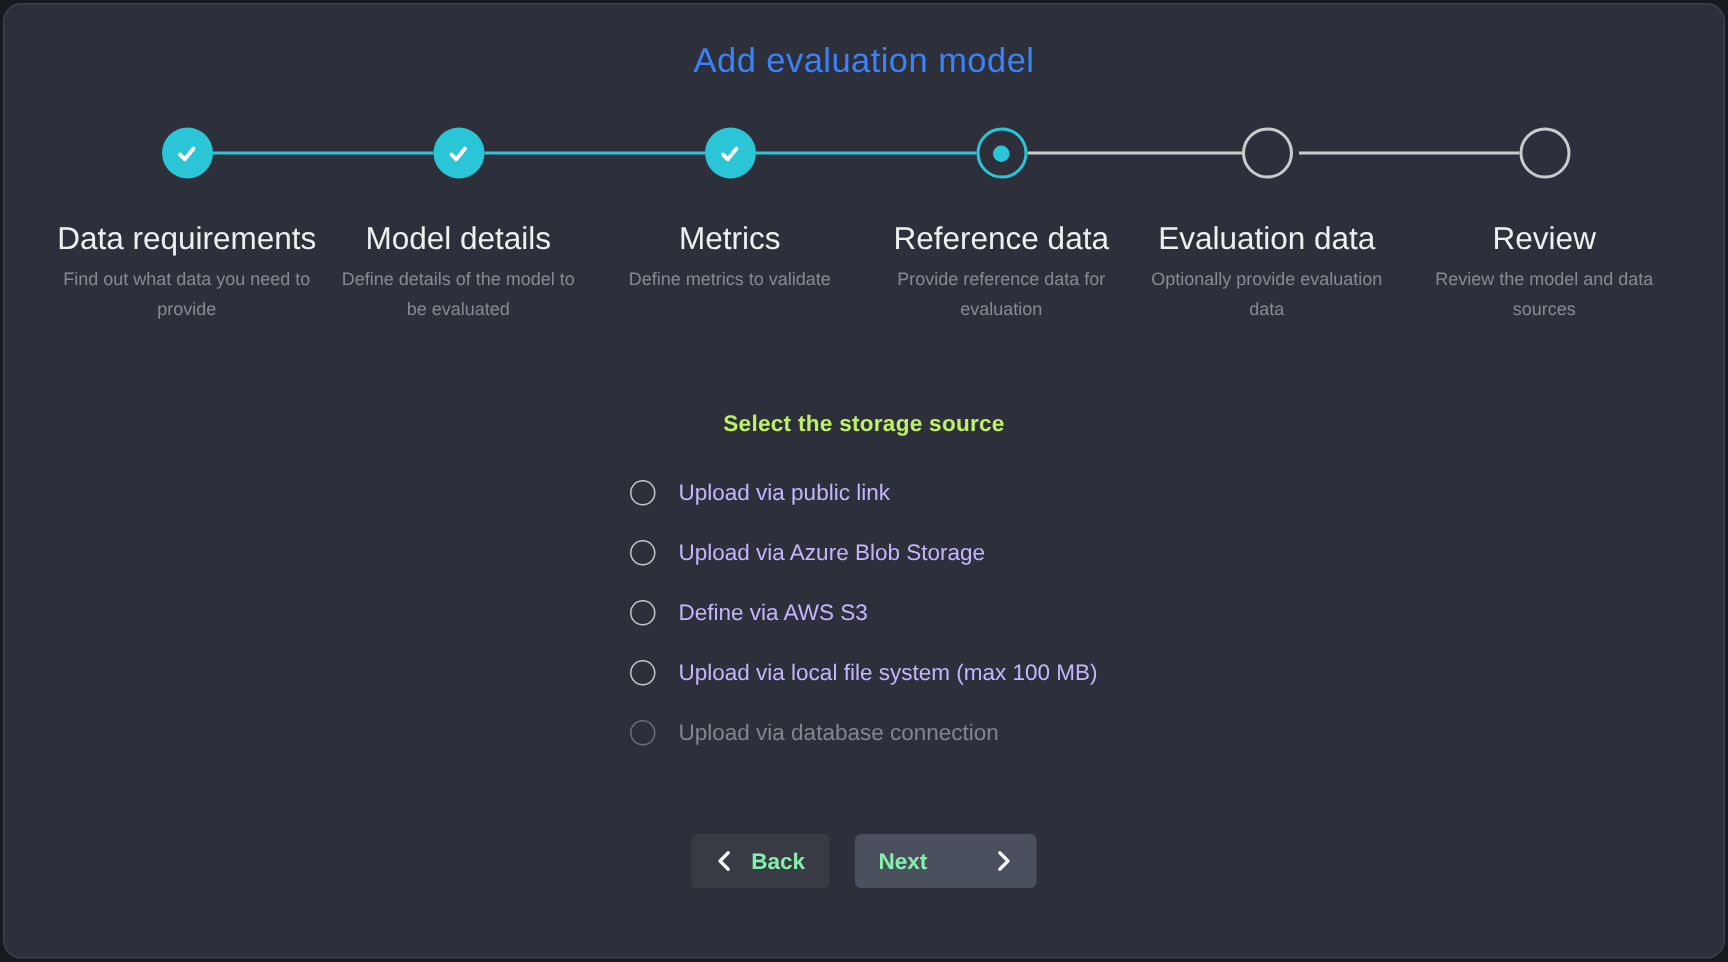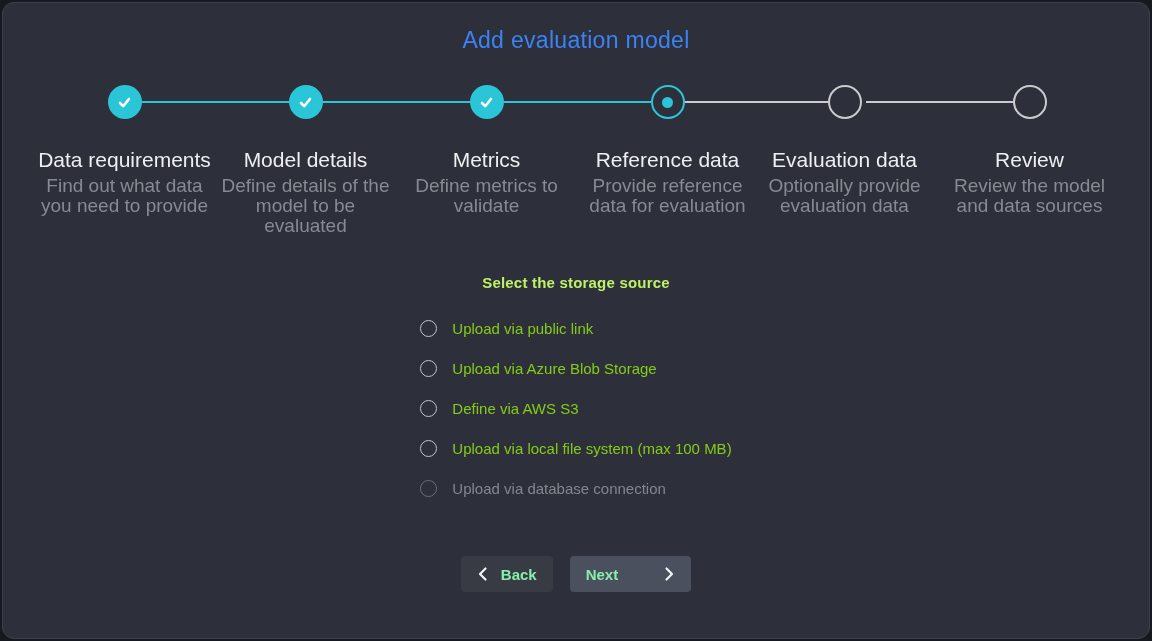--- a/index.html
+++ b/index.html
@@ -43,21 +43,21 @@
     display: block; width: 11px; height: 11px; border-radius: 50%; background: #2bc5d8;
   }
   .check-icon { display: none; }
   .step-col.completed .check-icon { display: block; }
   .step-label {
     margin-top: 29px;
     font-size: 21px; color: #edeff1; font-weight: 400;
   }
   .step-desc {
     margin: 4px auto 0; max-width: 172px;
-    font-size: 19px; line-height: 20px; color: #868a92;
+    font-size: 12px; line-height: 20px; color: #868a92;
   }
   .step-line {
     position: absolute; top: 16px; height: 2px; width: 147px;
     background: #c9cbce; z-index: 1;
   }
   .step-line.done { background: #2bc5d8; }
   
   .form-heading {
     position: absolute; top: 271px; left: 0; right: 0;
     text-align: center;
@@ -69,21 +69,21 @@
   }
   .options-inner { width: fit-content; margin: 0 auto; }
   .option-row {
     height: 40px; display: flex; align-items: center; cursor: pointer;
   }
   .radio {
     width: 17px; height: 17px; border-radius: 50%;
     border: 1.5px solid #c3c6ca; flex: 0 0 auto;
   }
   .option-label {
-    margin-left: 15px; font-size: 15px; color: #84cc16;
+    margin-left: 15px; font-size: 15px; color: #c4b5fd;
   }
   .option-row.disabled { cursor: default; }
   .option-row.disabled .radio { border-color: #6b6e77; }
   .option-row.disabled .option-label { color: #83868e; text-align: center; }
   
   .actions {
     position: absolute; top: 553px; left: 0; right: 0;
     display: flex; justify-content: center; gap: 17px;
   }
   .btn {

